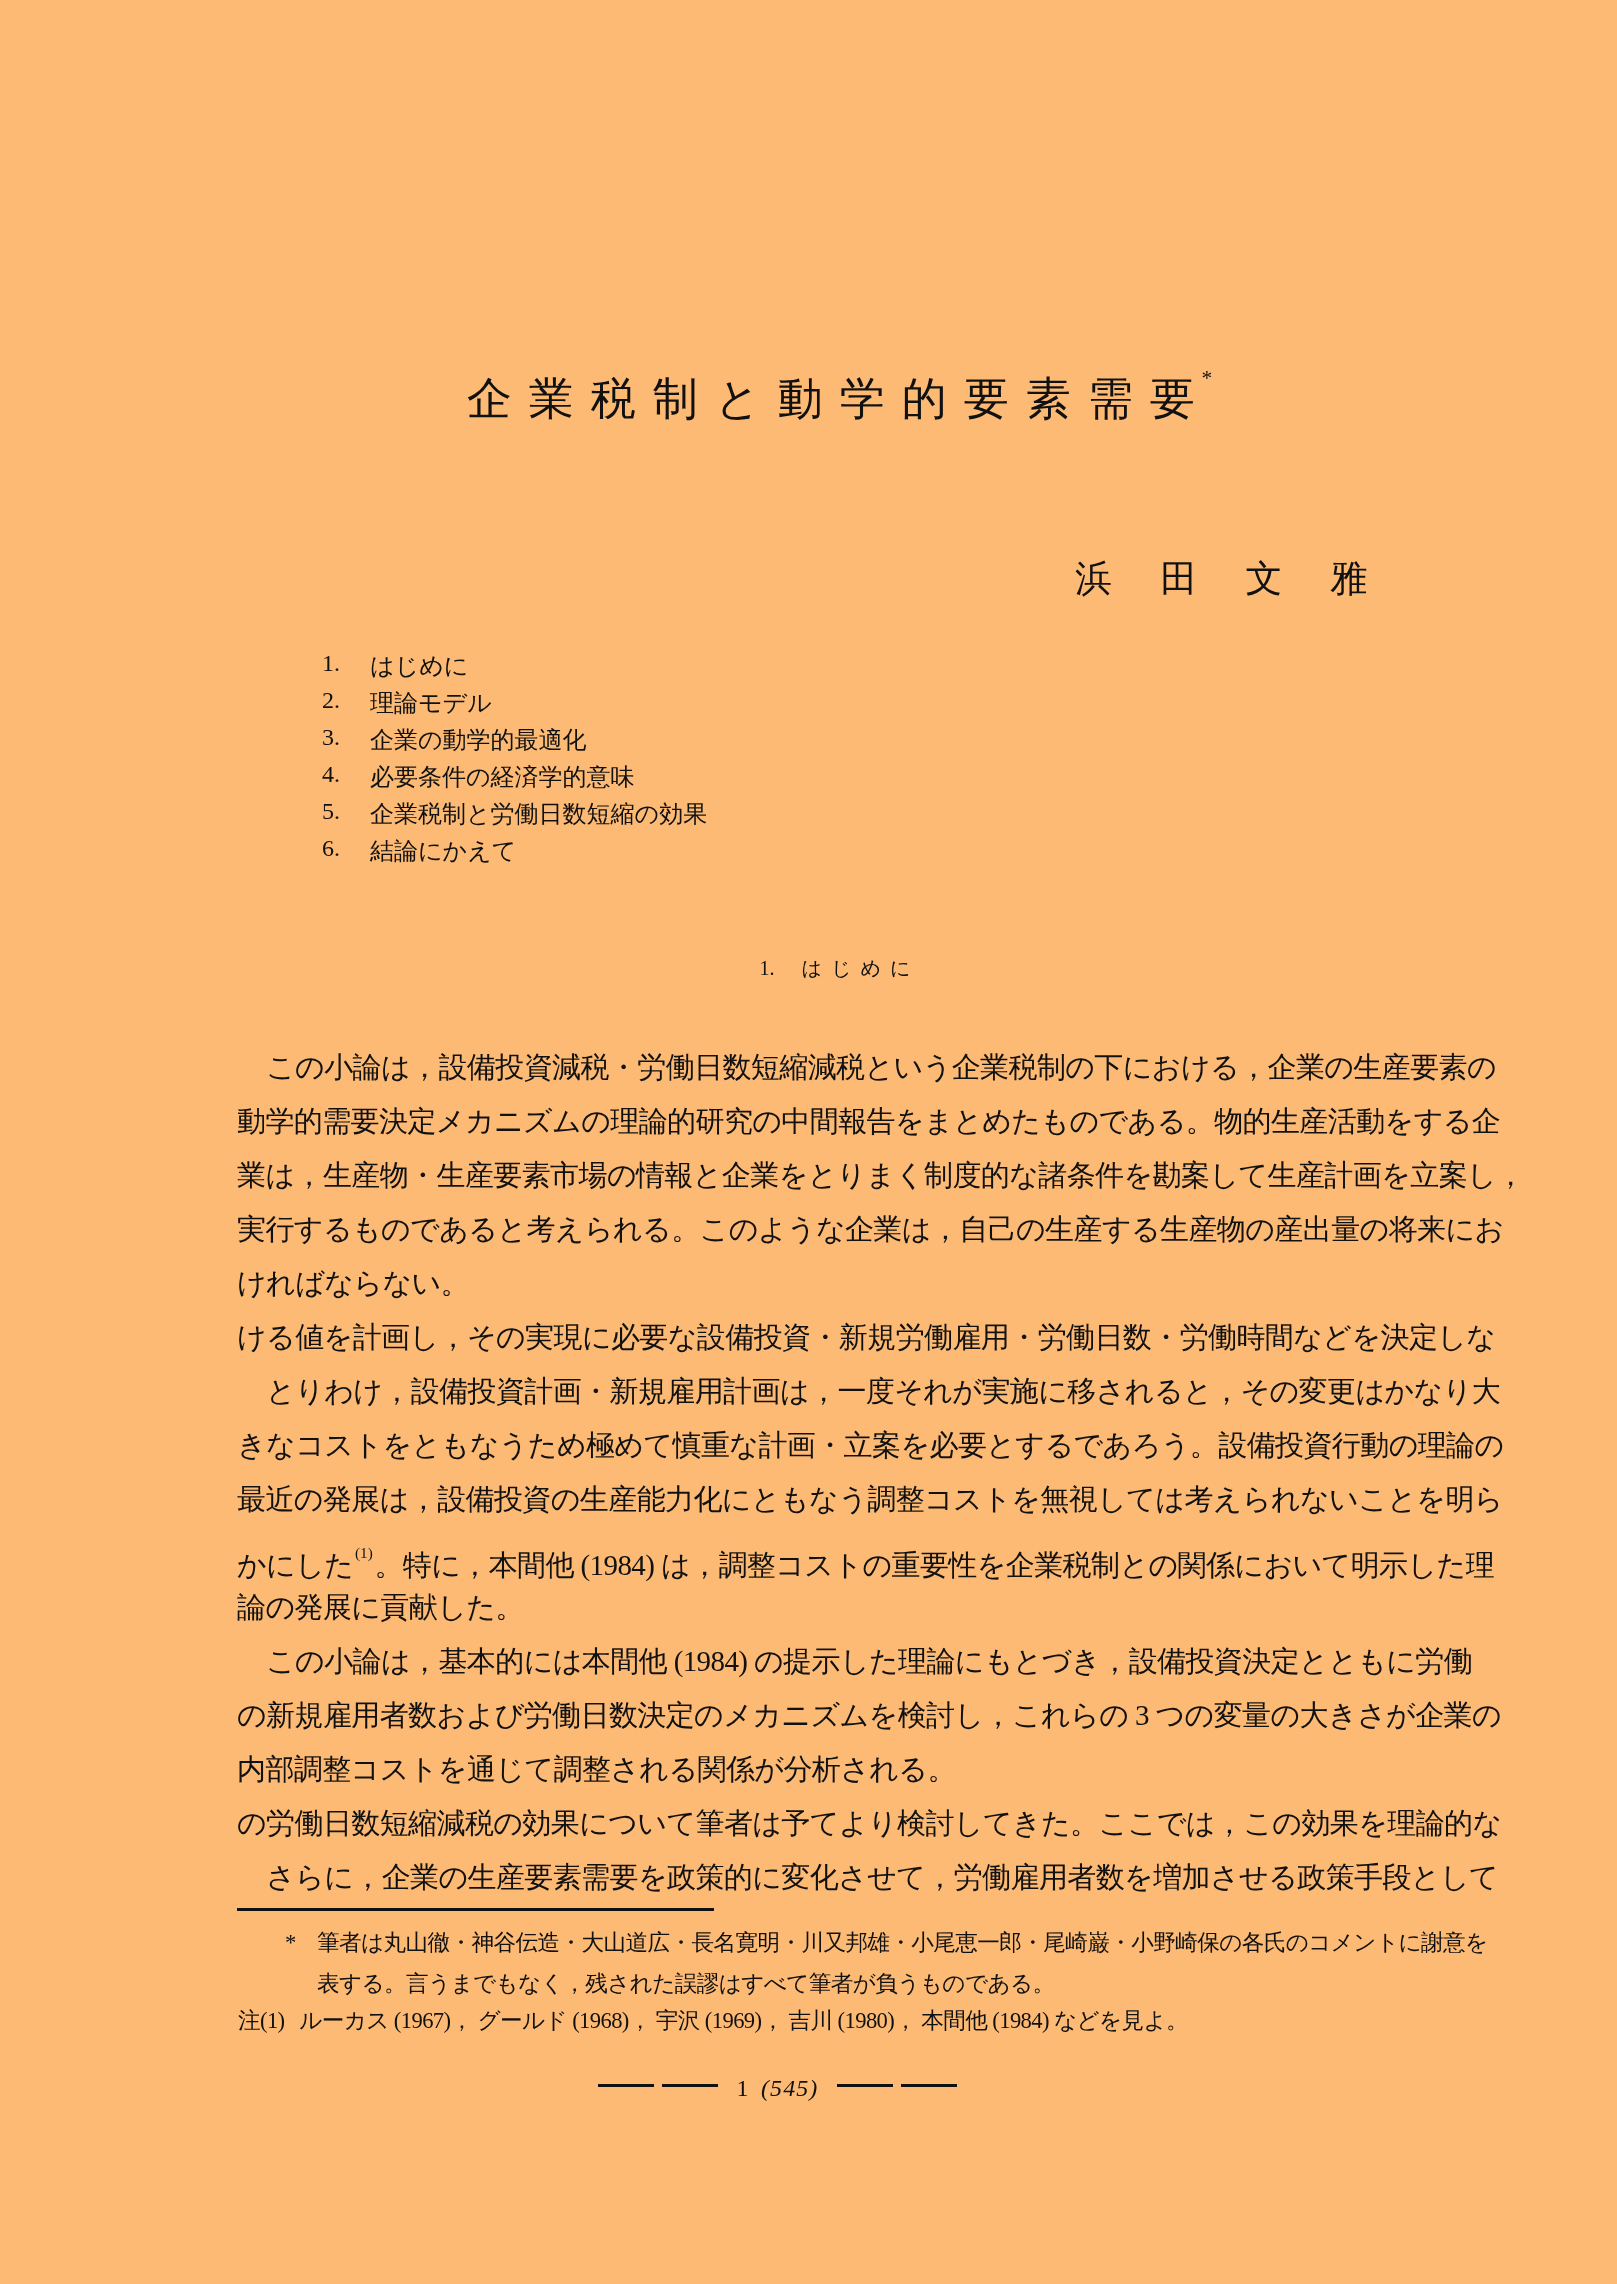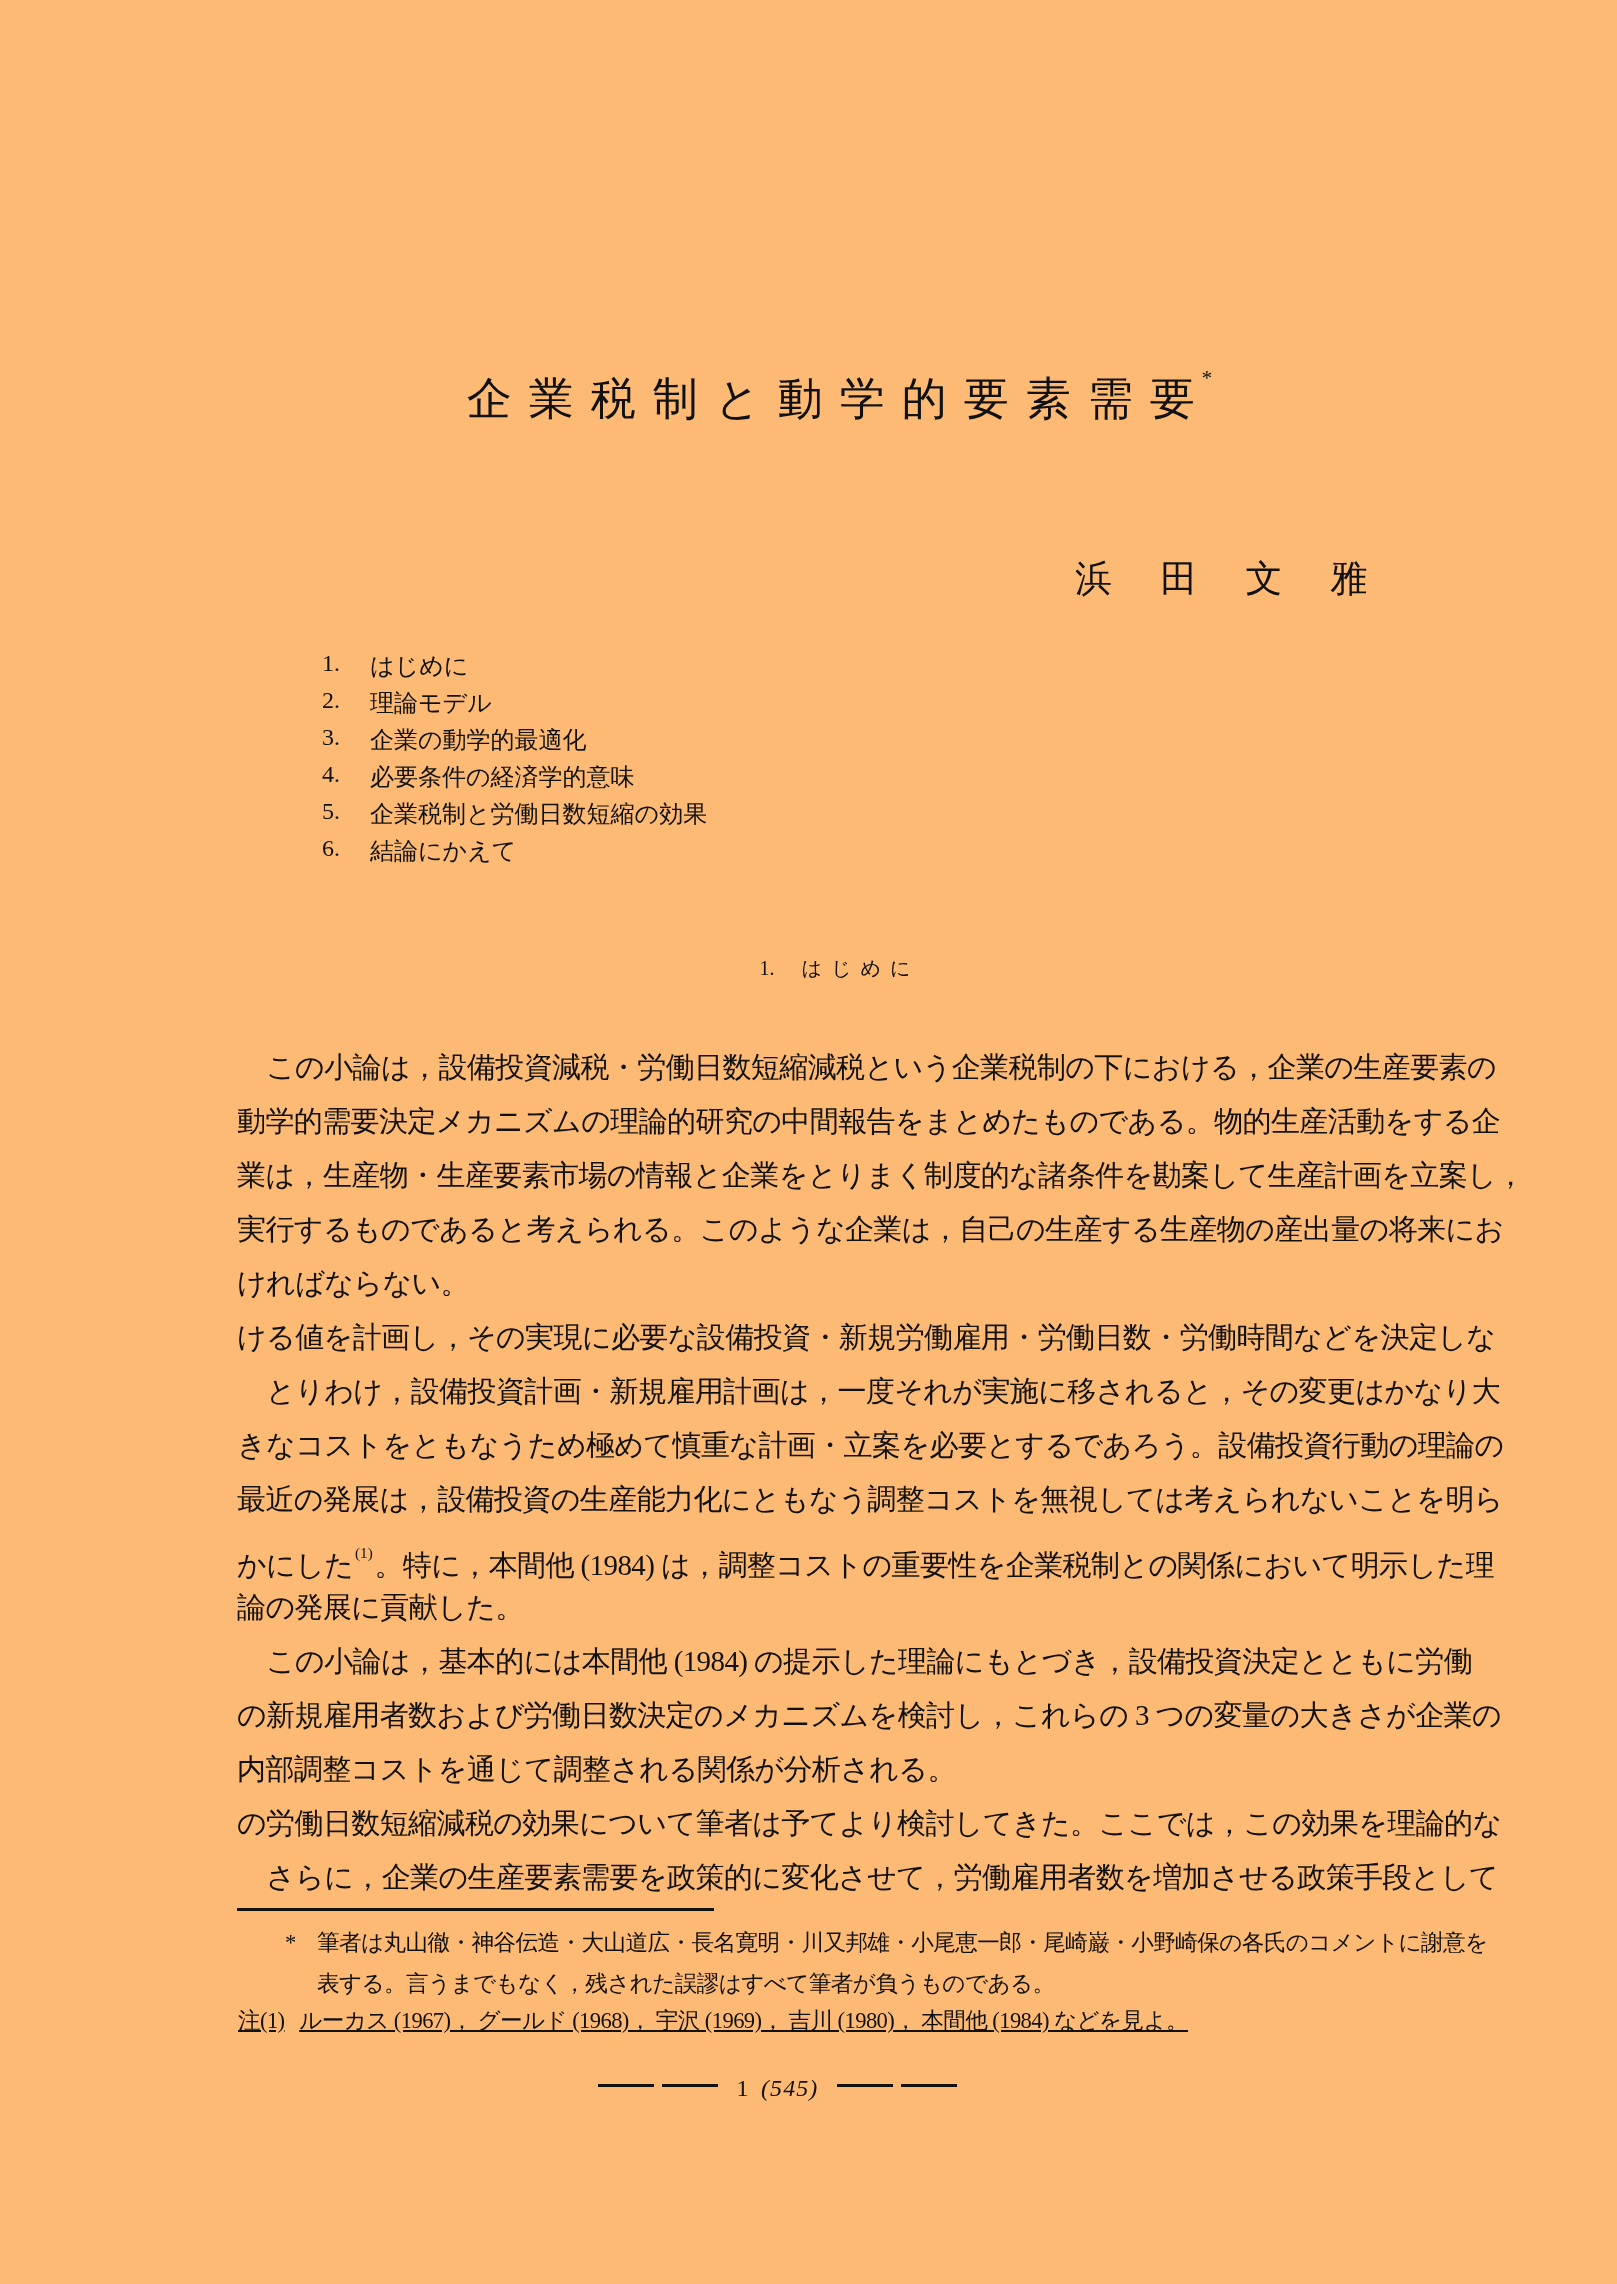--- a/index.html
+++ b/index.html
@@ -54,21 +54,21 @@
   .body-block{top:1040px;left:237px;width:1264px;font-size:29px;line-height:54px;letter-spacing:-0.6px;}
   .bline{height:54px;white-space:nowrap;}
   .indent{text-indent:29px;}
   sup.fnref{font-size:15.2px;vertical-align:17px;letter-spacing:0;margin:0 1.7px;}
 
   
   .fn-rule{top:1908px;left:237px;width:477px;height:2.8px;background:#111111;}
   .fn{top:1922px;left:285px;display:flex;font-size:22.6px;line-height:41px;letter-spacing:-0.6px;}
   .fn-marker{width:32px;}
   .fn-text .fnline{white-space:nowrap;}
-  .note{top:2004px;left:238px;display:flex;font-size:22.6px;line-height:33px;letter-spacing:-0.6px;white-space:nowrap;text-decoration:underline;}
+  .note{top:2004px;left:238px;display:flex;font-size:22.6px;line-height:33px;letter-spacing:-0.6px;white-space:nowrap;}
   .note-marker{margin-right:14.7px;}
 
   
   .footer{top:2075px;left:0;width:100%;text-align:center;font-size:24px;}
   .footer-inner{display:inline-block;transform:translateX(-31px);white-space:nowrap;}
   .dash{display:inline-block;width:56px;height:3.4px;background:#111111;vertical-align:9px;}
   .dash+.dash{margin-left:8px;}
   .dash-group-left{margin-right:19px;}
   .dash-group-right{margin-left:19px;}
   .pnum{letter-spacing:1.1px;}

